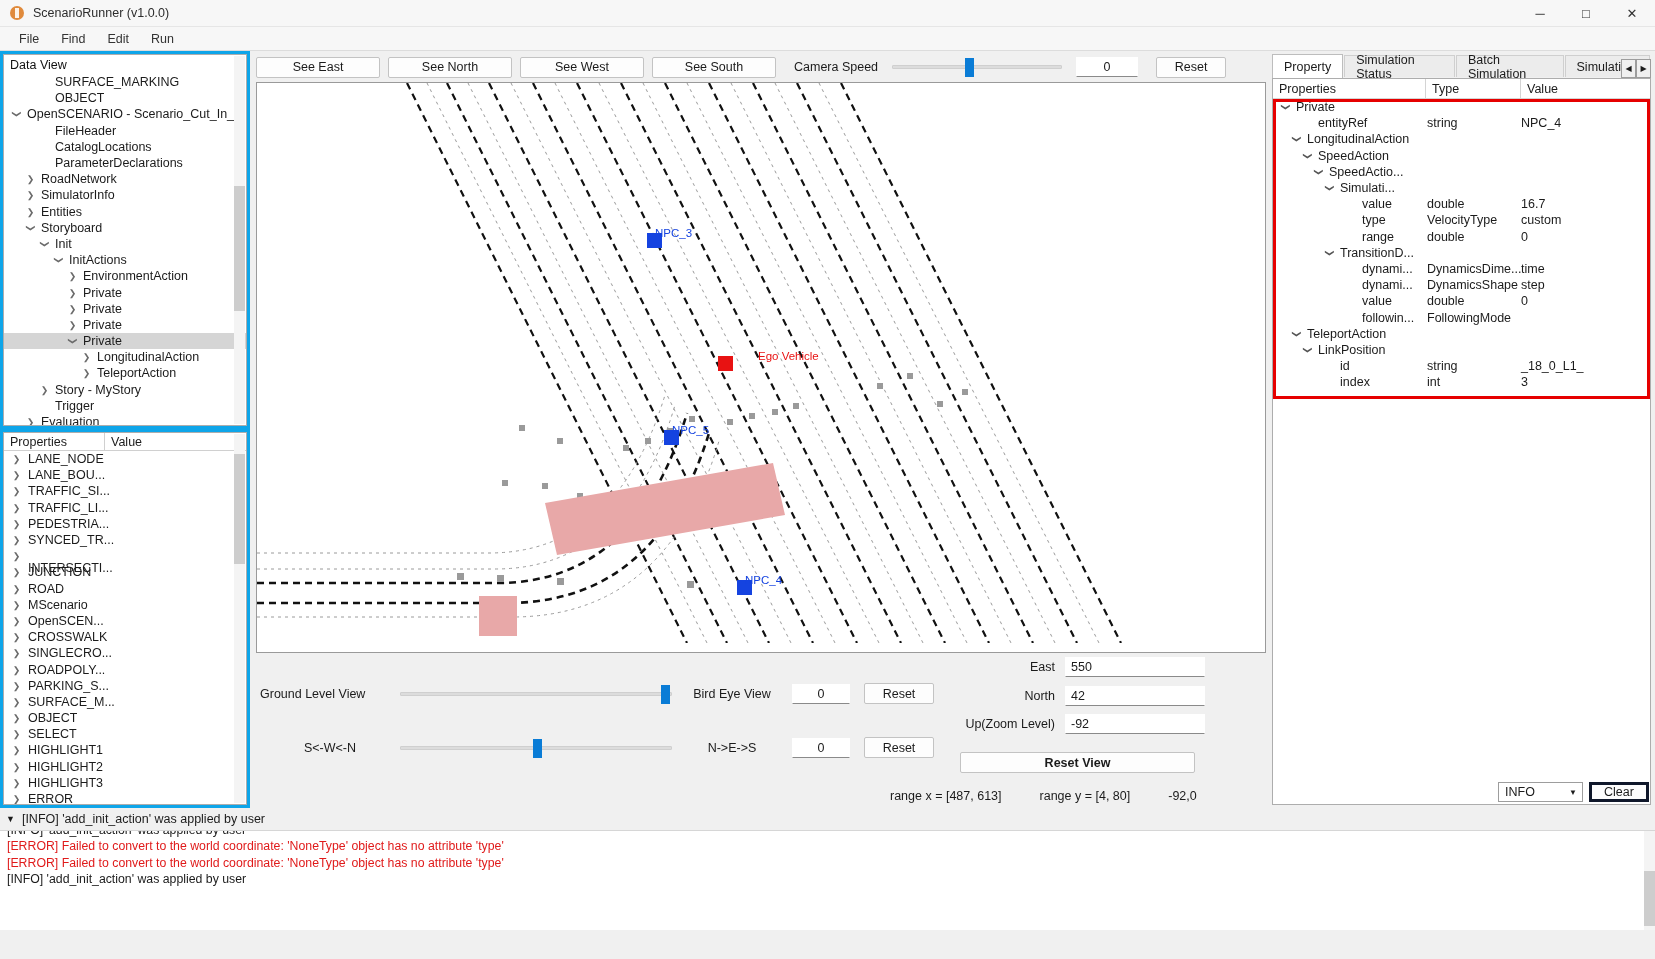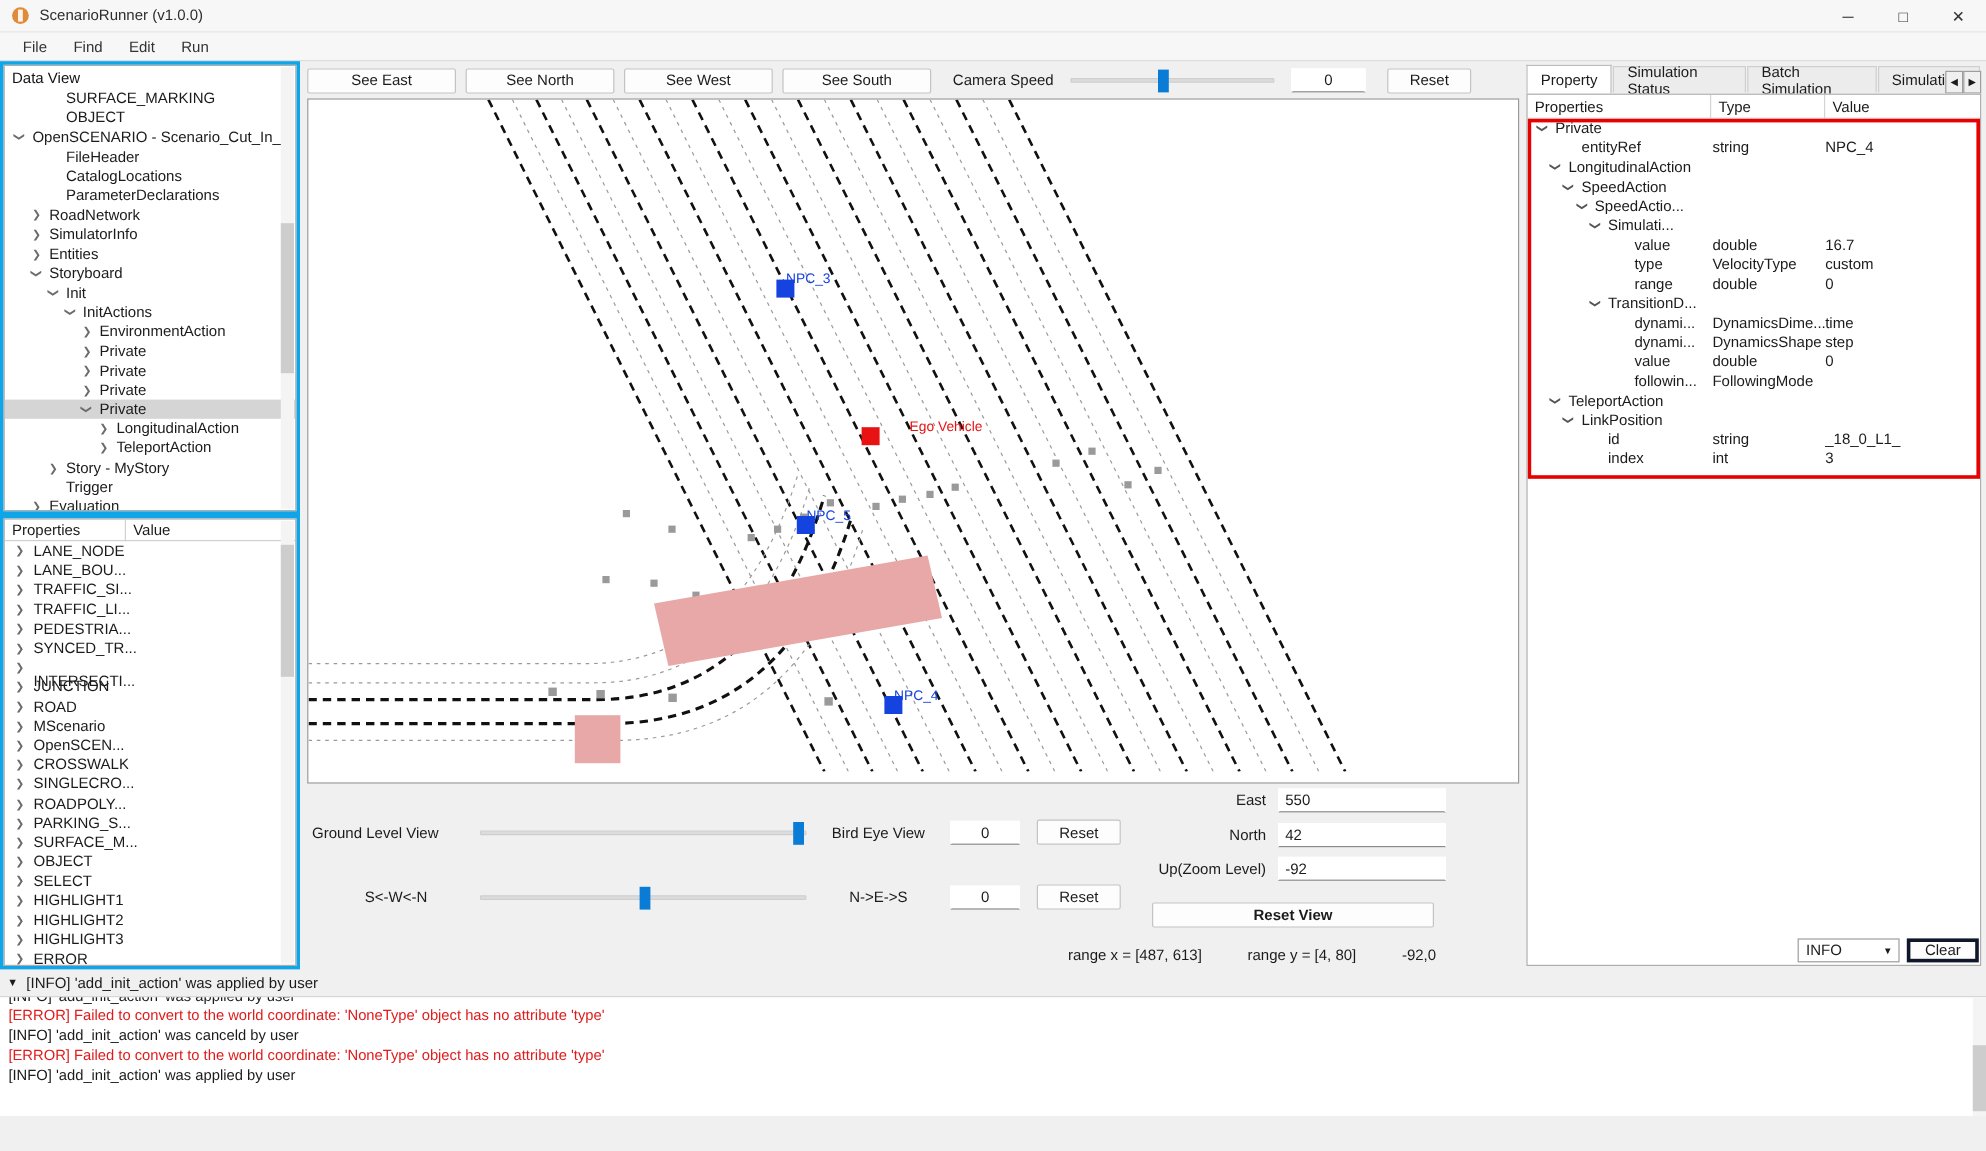--- a/index.html
+++ b/index.html
@@ -671,21 +671,20 @@
         <span>INFO</span>
         <span class="chev">▼</span>
       </div>
       <div class="clearbtn">Clear</div>
     </div>
   </div>
   <div id="logbody">
     <div id="log-lines" style="margin-top: -9px;">
         <div class="logline">[INFO] 'add_init_action' was applied by user</div>
         <div class="logline err">[ERROR] Failed to convert to the world coordinate: 'NoneType' object has no attribute 'type'</div>
-        <div class="logline">[INFO] 'add_init_action' was canceld by user</div>
         <div class="logline err">[ERROR] Failed to convert to the world coordinate: 'NoneType' object has no attribute 'type'</div>
         <div class="logline">[INFO] 'add_init_action' was applied by user</div>
       </div>
     <div class="logscroll">
       <div class="logthumb" style="top:40px;height:55px;"></div>
     </div>
   </div>
 </div>
 
 </body></html>

